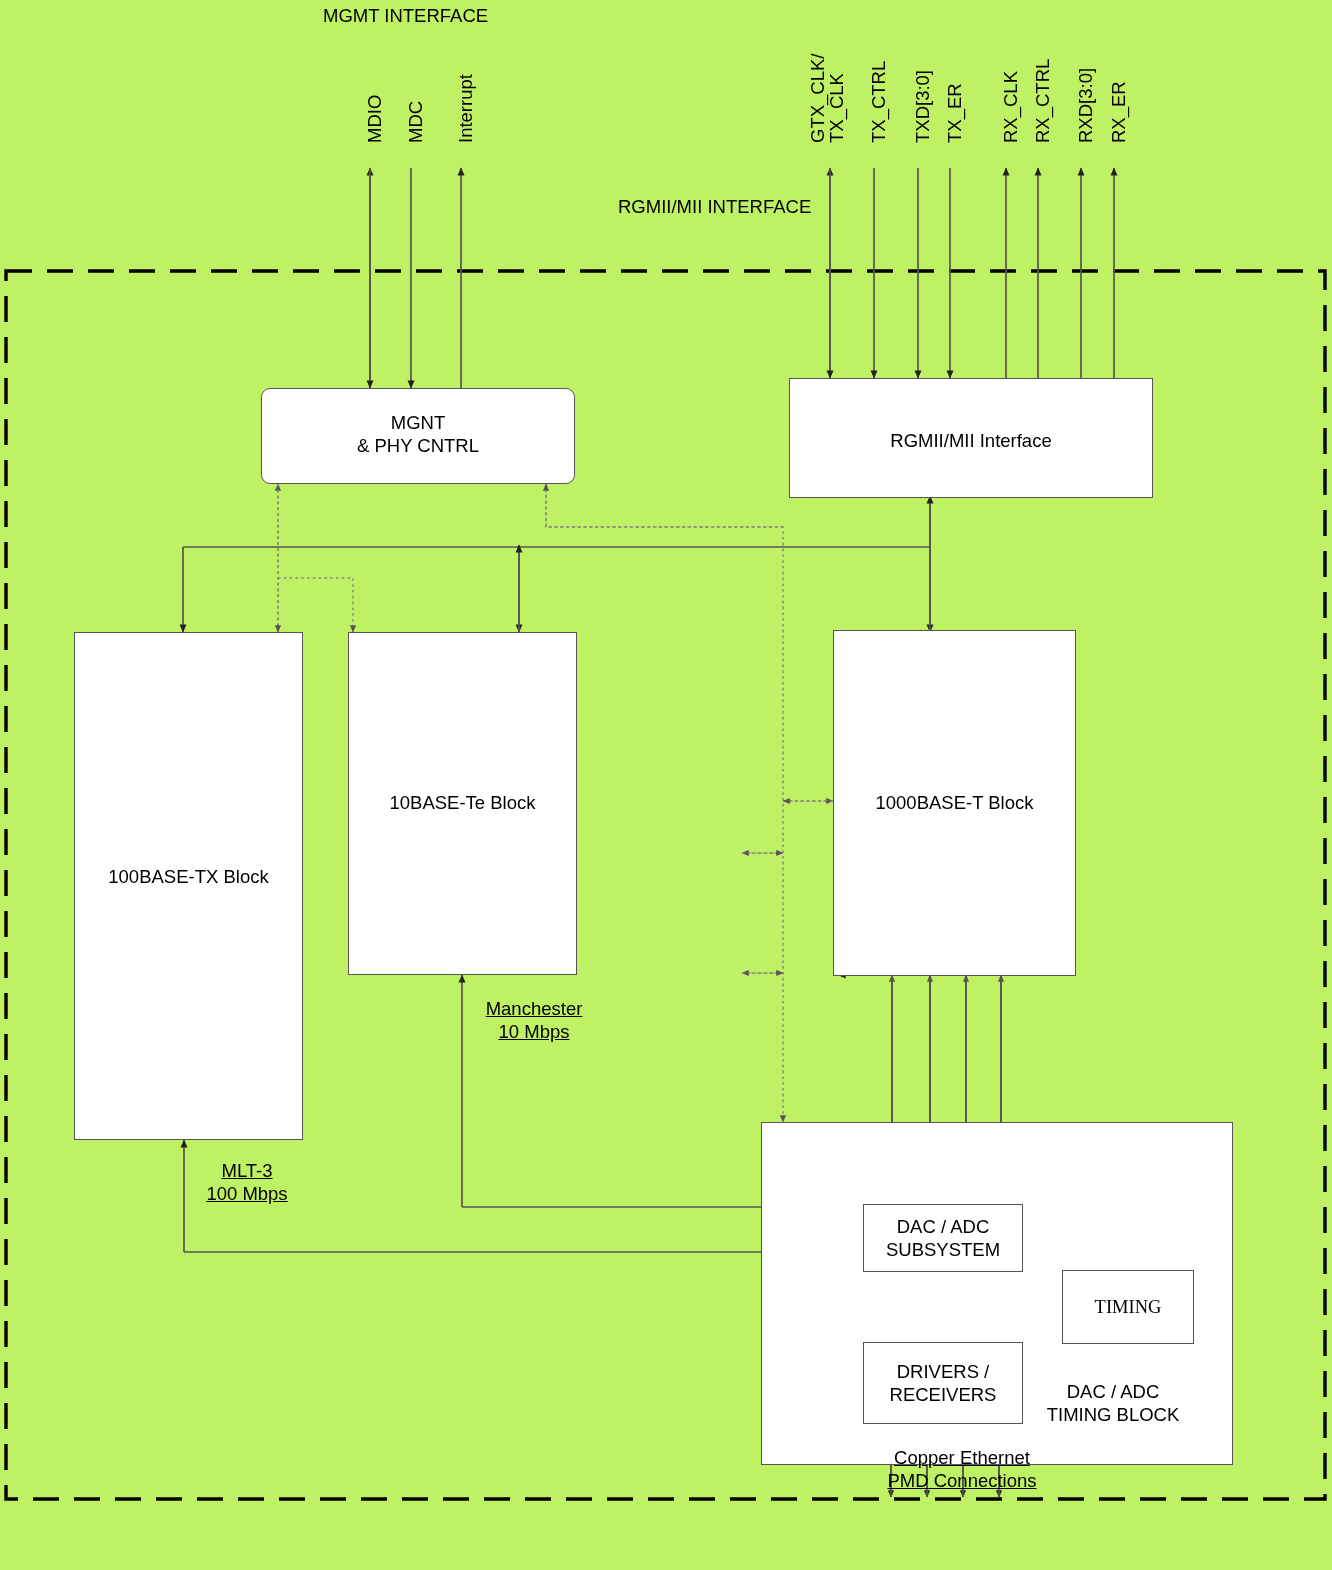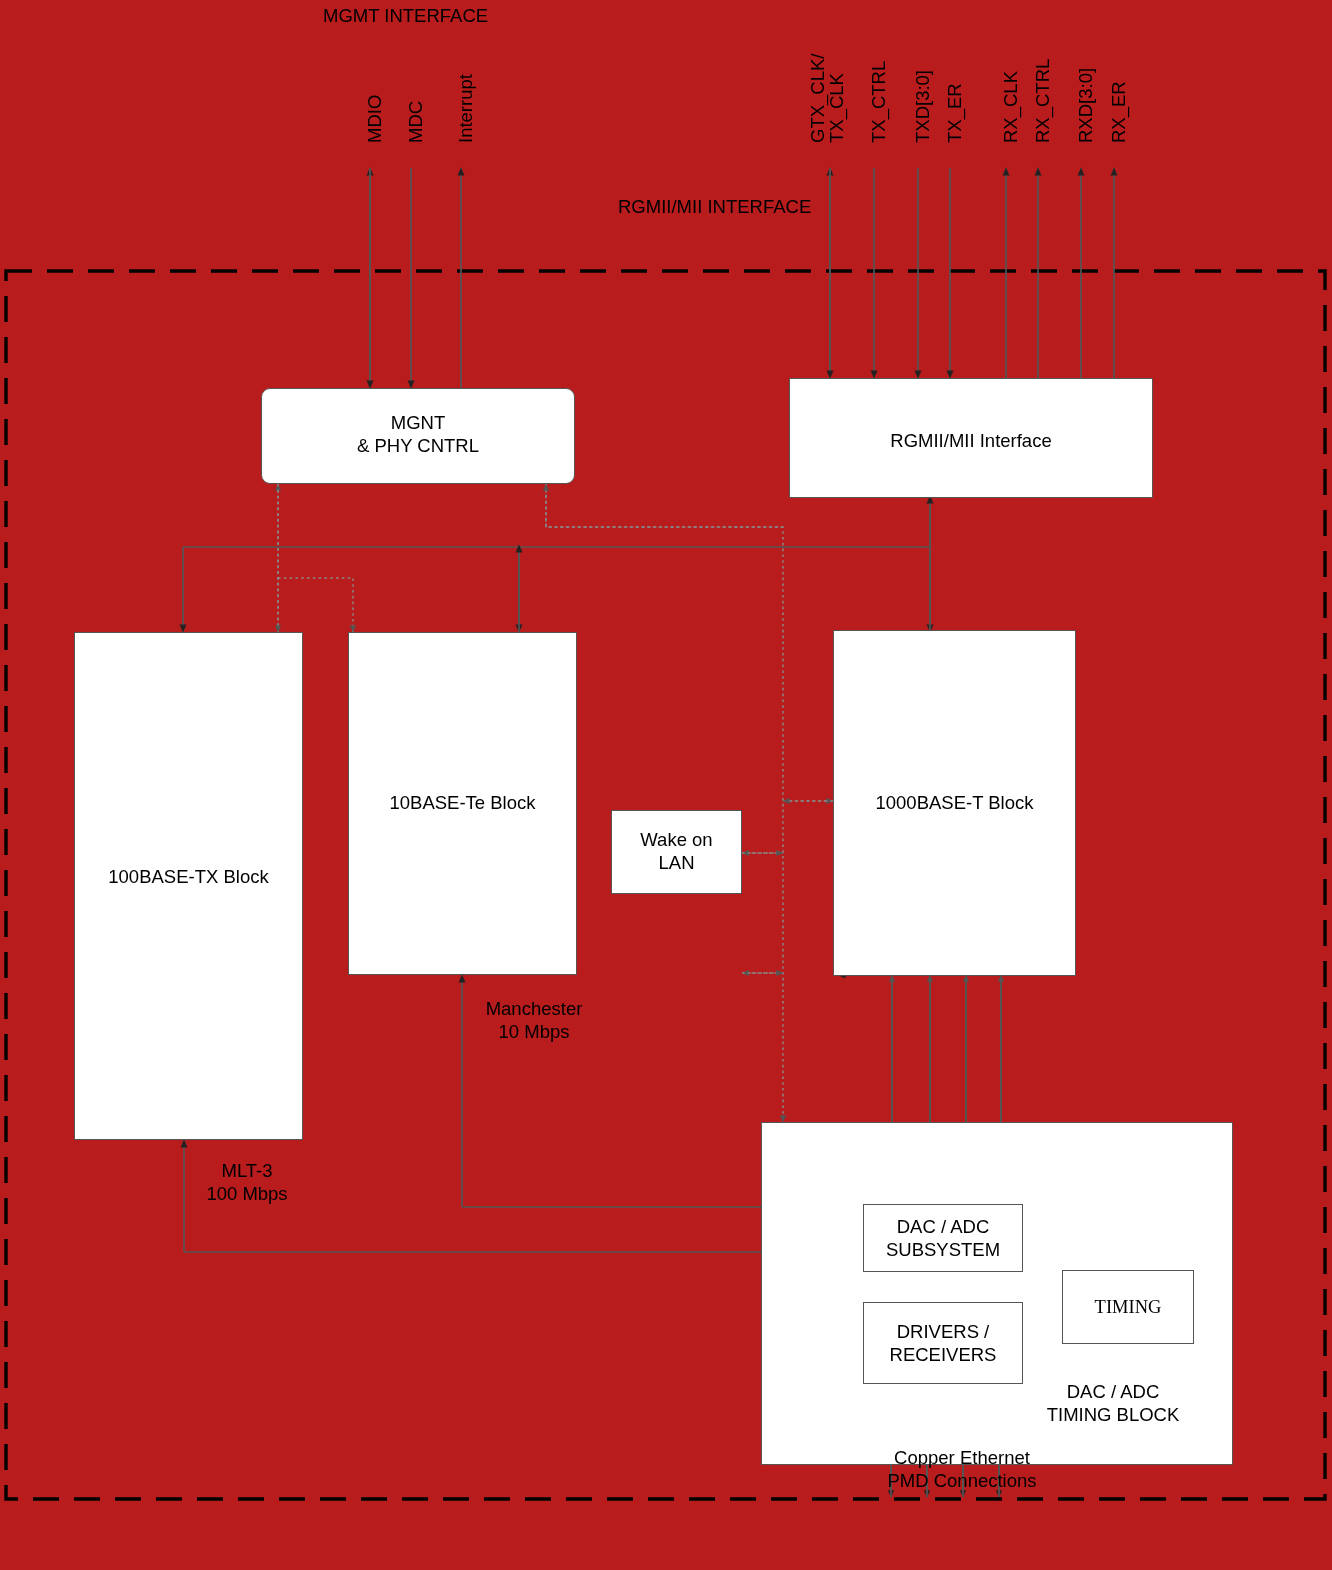--- a/index.html
+++ b/index.html
@@ -1,19 +1,19 @@
 <!DOCTYPE html>
 <html><head>
 <meta charset="utf-8">
 <style>
   html,body{margin:0;padding:0;background:#ffffff;}
   body{font-family:"Liberation Sans", sans-serif;color:#000;}
-  #root{position:relative;width:1332px;height:1570px;overflow:hidden;background:#b91c1c;}
+  #root{position:relative;width:1332px;height:1570px;overflow:hidden;background:#bef264;}
   .lbl{position:absolute;white-space:pre;line-height:1.22;}
-  .ctr{text-align:center;}
+  .ctr{text-align:center;text-decoration:underline;}
   .vert{transform-origin:0 0;white-space:nowrap;}
   .blk{position:absolute;border:1.6px solid #555;background:#fff;box-sizing:border-box;}
   .blk .cap{position:absolute;left:0;right:0;text-align:center;white-space:pre;line-height:1.25;}
   svg.wires{position:absolute;left:0;top:0;width:1332px;height:1570px;overflow:visible;}
   .f18{font-size:18.5px;}
 </style>
 </head>
 <body>
 
 <div id="root">
@@ -164,34 +164,31 @@
   </div>
 
   <div class="blk" style="left:348px;top:632px;width:229px;height:343px;">
     <div class="cap f18" style="top:158px;">10BASE-Te Block</div>
   </div>
 
   <div class="blk" style="left:833px;top:630px;width:243px;height:346px;">
     <div class="cap f18" style="top:160px;">1000BASE-T Block</div>
   </div>
 
-  <div class="blk" style="left:611px;top:810px;width:131px;height:84px;">
-    <div class="cap f18" style="top:17px;">Wake on<br>LAN</div>
-  </div>
 
 
   <div class="blk" style="left:761px;top:1122px;width:472px;height:343px;">
     <div class="cap f18" style="top:257px;left:auto;right:14px;width:210px;text-align:center;">DAC / ADC<br>TIMING BLOCK</div>
   </div>
 
   <div class="blk" style="left:863px;top:1204px;width:160px;height:68px;">
     <div class="cap f18" style="top:10px;">DAC / ADC<br>SUBSYSTEM</div>
   </div>
 
-  <div class="blk" style="left:863px;top:1302px;width:160px;height:82px;">
+  <div class="blk" style="left:863px;top:1342px;width:160px;height:82px;">
     <div class="cap f18" style="top:17px;">DRIVERS /<br>RECEIVERS</div>
   </div>
 
   <div class="blk" style="left:1062px;top:1270px;width:132px;height:74px;font-family:Liberation Serif, serif;">
     <div class="cap f18" style="top:25px;">TIMING</div>
   </div>
 
   <div class="lbl f18 ctr" style="left:193px;top:1160px;width:108px;">MLT-3<br>100 Mbps</div>
 
   <div class="lbl f18 ctr" style="left:471px;top:998px;width:126px;">Manchester<br>10 Mbps</div>

